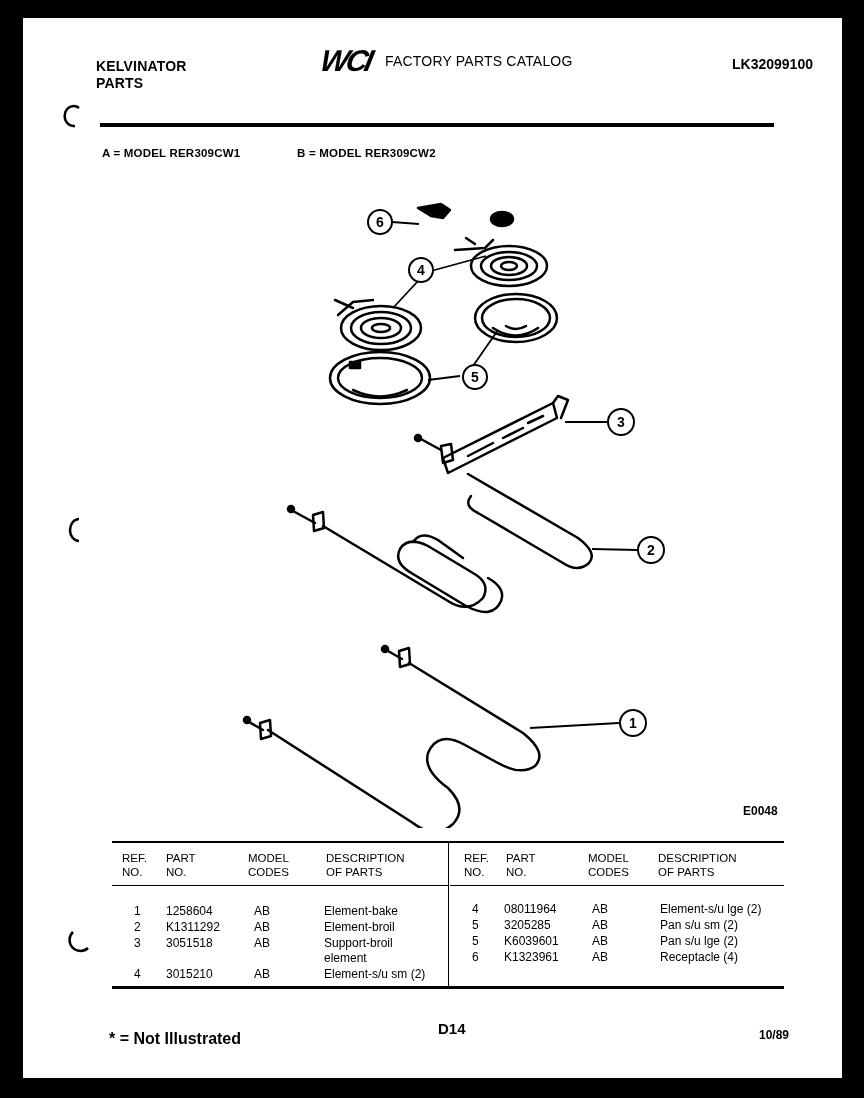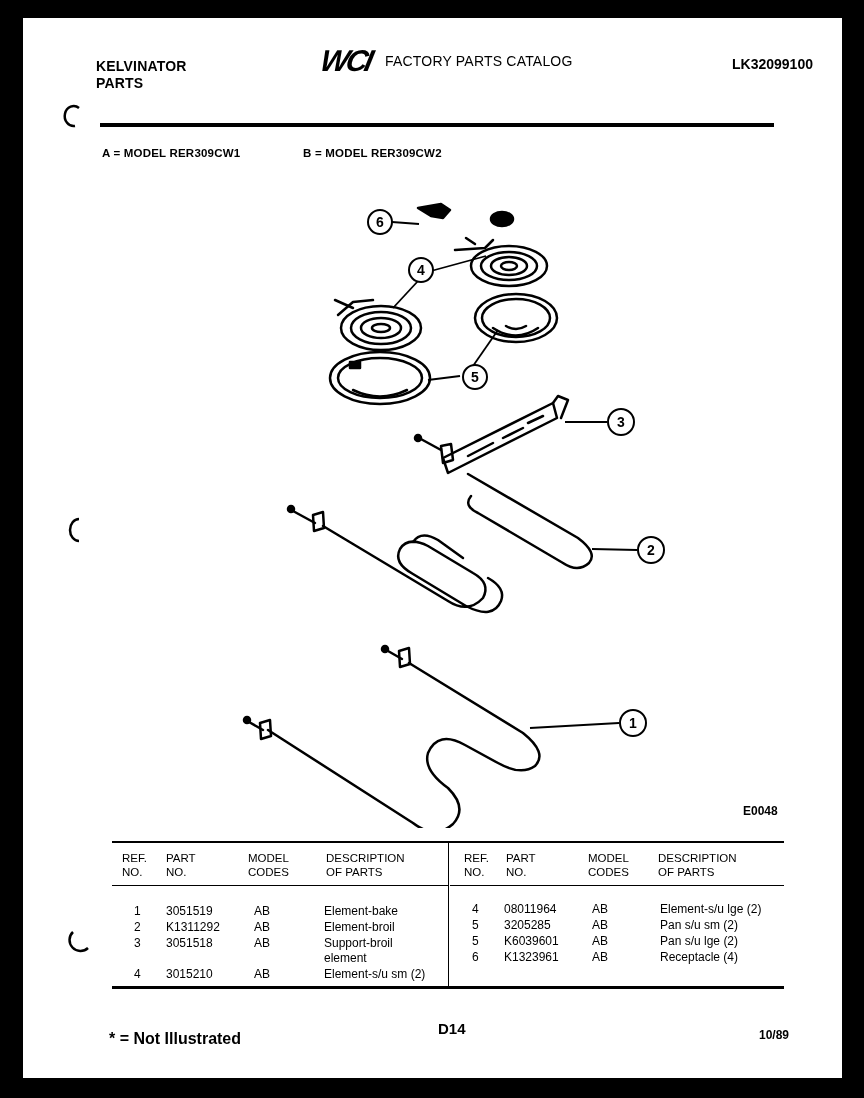--- a/index.html
+++ b/index.html
@@ -47,21 +47,21 @@
   <div class="abs brand">
     <div>KELVINATOR</div>
     <div>PARTS</div>
   </div>
   <div class="abs logo">WCI</div>
   <div class="abs catalog-title">FACTORY PARTS CATALOG</div>
   <div class="abs catalog-no">LK32099100</div>
   <div class="abs rule"></div>
 
   <div class="abs models" style="left:79px;">A = MODEL RER309CW1</div>
-  <div class="abs models" style="left:280px;">B = MODEL RER309CW2</div>
+  <div class="abs models" style="left:274px;">B = MODEL RER309CW2</div>
 
   <svg class="abs diagram" viewBox="0 150 819 660">
     <g fill="none" stroke="#000" stroke-width="2.5" stroke-linecap="round" stroke-linejoin="round">
 
       <g>
         <path d="M395 190 L418 186 L427 192 L420 200 L408 198 Z" fill="#000"></path>
       </g>
 
       <ellipse cx="479" cy="201" rx="11" ry="7" fill="#000"></ellipse>
 
@@ -184,21 +184,21 @@
         <div>CODES</div>
       </div>
       <div class="hdr" style="left:214px;">
         <div>DESCRIPTION</div>
         <div>OF PARTS</div>
       </div>
       <div class="hdr-rule"></div>
 
       <div class="row" style="top:61px;left:0;width:336px;">
         <span class="cell" style="left:22px;">1</span>
-        <span class="cell" style="left:54px;">3051519</span>
+        <span class="cell" style="left:54px;">1258604</span>
         <span class="cell" style="left:142px;">AB</span>
         <span class="cell" style="left:212px;">Element-bake</span>
       </div>
       <div class="row" style="top:77px;left:0;width:336px;">
         <span class="cell" style="left:22px;">2</span>
         <span class="cell" style="left:54px;">K1311292</span>
         <span class="cell" style="left:142px;">AB</span>
         <span class="cell" style="left:212px;">Element-broil</span>
       </div>
       <div class="row" style="top:93px;left:0;width:336px;height:32px;">

